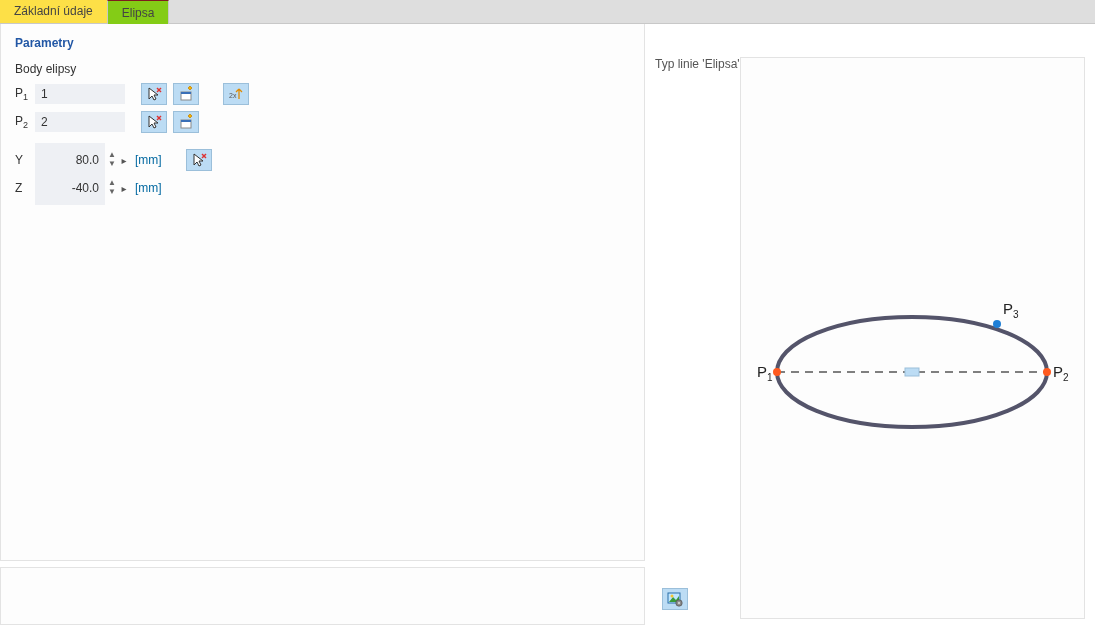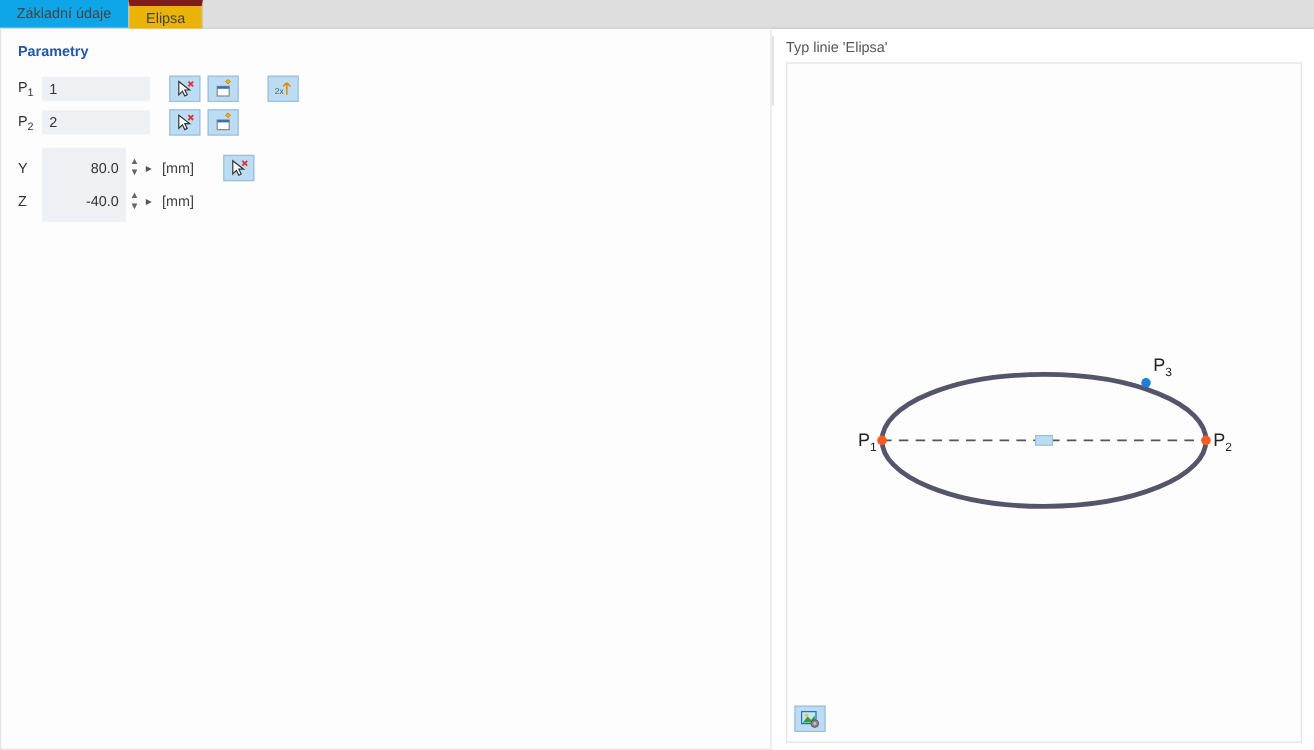--- a/index.html
+++ b/index.html
@@ -19,39 +19,39 @@
     height: 24px;
     display: flex;
     align-items: flex-end;
     border-bottom: 1px solid #c8c8c8;
   }
   .tab {
     padding: 4px 14px;
     height: 24px;
     display: flex;
     align-items: center;
-    background: #0ea5e9;
+    background: #fde047;
     color: #444;
   }
   .tab.active {
-    background: #eab308;
-    border-top: 5px solid #7f1d1d;
+    background: #84cc16;
+    border-top: 1px solid #7f1d1d;
     border-left: 1px solid #c8c8c8;
     border-right: 1px solid #c8c8c8;
     position: relative;
     top: 1px;
   }
   .main {
     display: flex;
     height: 601px;
   }
   .left-col {
     width: 645px;
     display: flex;
-    flex-direction: row;
+    flex-direction: column;
   }
   .params-panel {
     flex: 1;
     background: #fdfdfd;
     padding: 12px 14px;
     border: 1px solid #e3e3e3;
     border-top: none;
     position: relative;
   }
   .section-title {
@@ -95,41 +95,41 @@
   }
   .spin { display: flex; flex-direction: column; margin-left: 2px; }
   .spin-btn {
     width: 10px; height: 9px; line-height: 7px; font-size: 8px;
     text-align: center; color: #666; cursor: pointer;
   }
   .arrow-r {
     width: 10px; text-align: center; color: #555; font-size: 10px;
     margin: 0 2px;
   }
-  .unit { color: #404040; margin-left: 4px; }
+  .unit { color: #0369a1; margin-left: 4px; }
   .iconbtn {
     width: 26px; height: 22px;
     background: #bcdcf4;
     border: 1px solid #9bbfda;
     display: flex; align-items: center; justify-content: center;
     margin-left: 6px;
   }
   .iconbtn svg { display: block; }
   .gap { width: 10px; }
   .bottom-left-box {
     margin-top: 6px;
     height: 58px;
     background: #fdfdfd;
     border: 1px solid #e3e3e3;
   }
   .right-col {
     flex: 1;
     display: flex;
-    flex-direction: column;
     padding: 8px 10px 6px 10px;
+    margin-top: 25px;
   }
   .preview-title { color: #555; margin-bottom: 6px; }
   .preview-area {
     flex: 1;
     background: #fdfdfd;
     border: 1px solid #e3e3e3;
     position: relative;
   }
   .ellipse-svg {
     position: absolute;
@@ -157,20 +157,21 @@
   <div class="tab active">
       <span>Elipsa</span>
     </div>
 </div>
 
 <div class="main">
   <div class="left-col">
     <div class="params-panel">
       <div class="section-title">Parametry</div>
 
+      <div class="sub-title">Body elipsy</div>
 
       <div class="row">
         <div class="lbl"><span>P</span><span class="sub1">1</span></div>
         <input class="textbox" value="1" style="">
         <span class="gap"></span>
         <div class="iconbtn">
           <svg width="16" height="16">
               <path d="M3 2 L3 13 L6 10 L8 14 L10 13 L8 9 L12 9 Z" fill="#fff" stroke="#333" stroke-width="1"></path>
               <line x1="11" y1="2" x2="15" y2="6" stroke="#d33" stroke-width="1.5"></line>
               <line x1="15" y1="2" x2="11" y2="6" stroke="#d33" stroke-width="1.5"></line>

